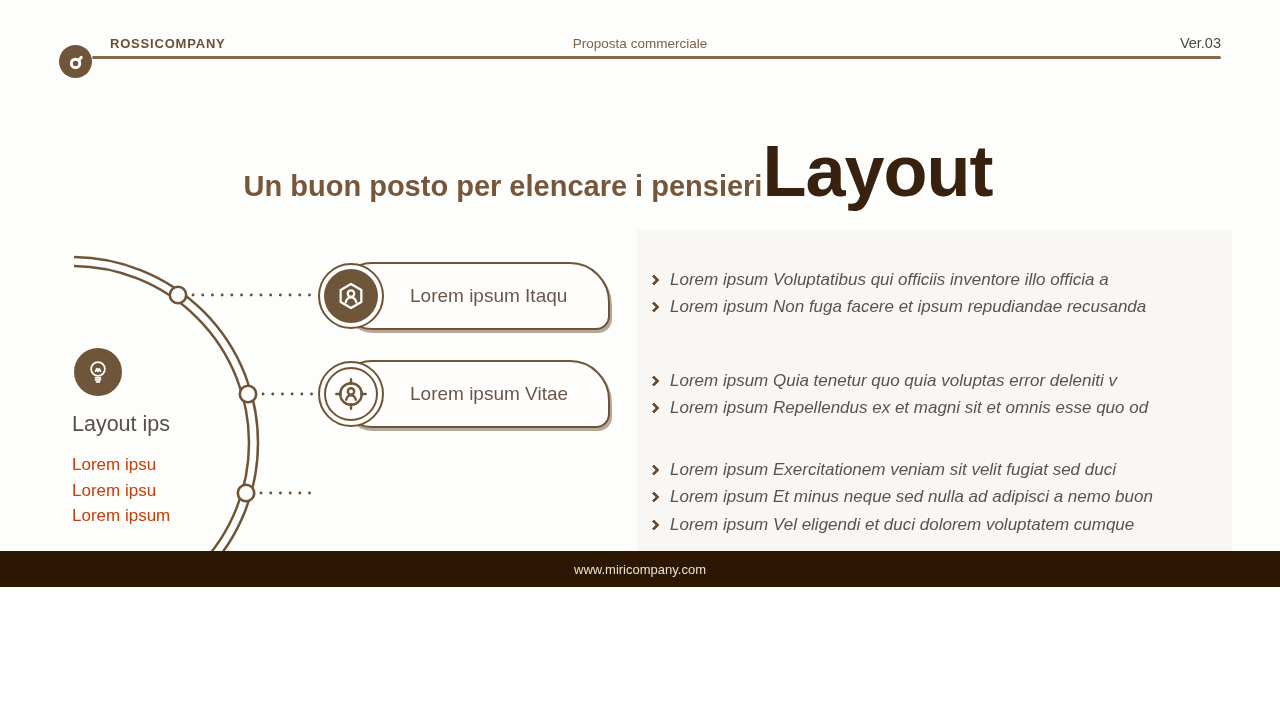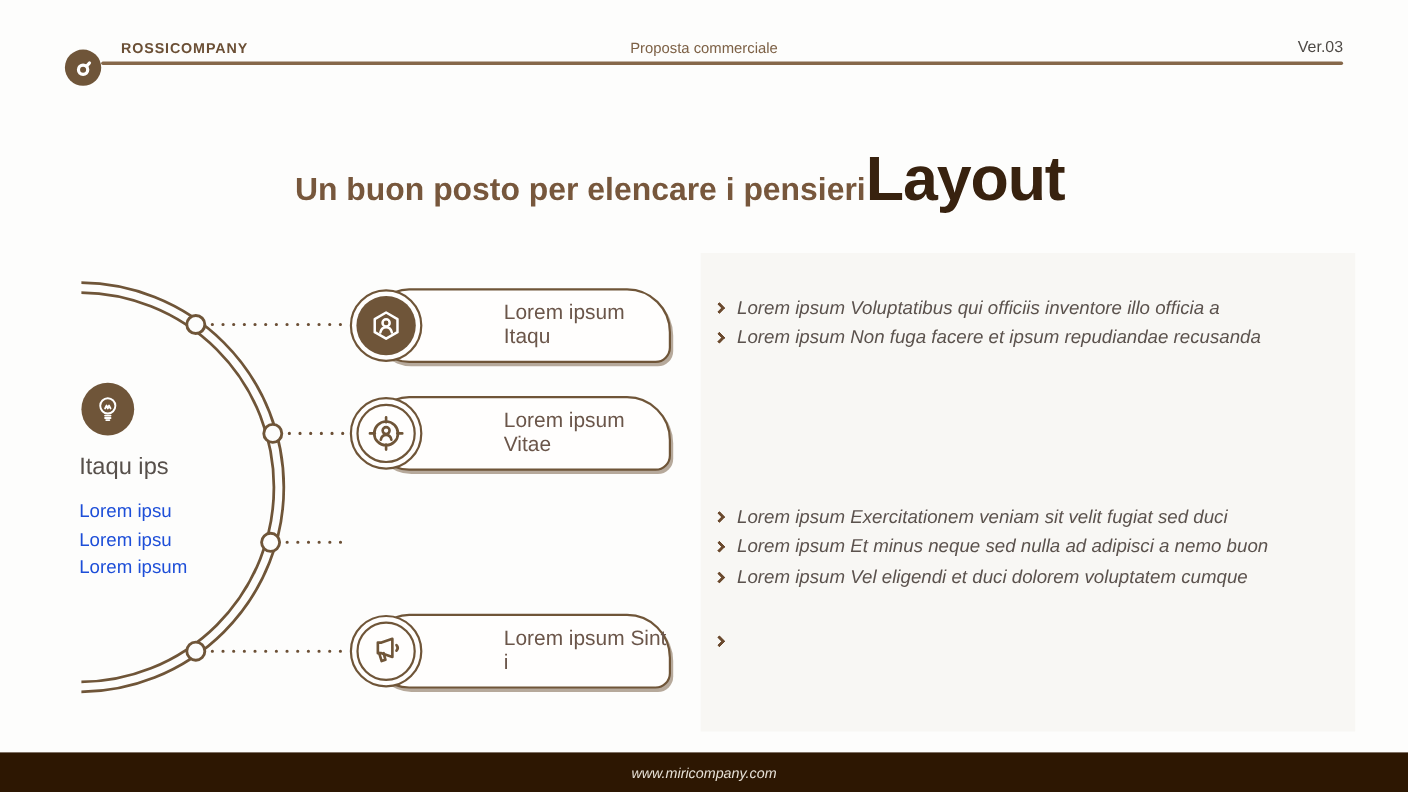--- a/index.html
+++ b/index.html
@@ -1,61 +1,61 @@
 <!DOCTYPE html>
 <html><head>
 <meta charset="utf-8">
 <style>
   * { margin: 0; padding: 0; box-sizing: border-box; }
   html, body { width: 1280px; height: 720px; }
   body { font-family: "Liberation Sans", sans-serif; background: #ffffff; }
-  .slide { position: relative; width: 1280px; height: 720px; background: #fdfdfc; overflow: hidden; }
+  .slide { position: relative; width: 1280px; height: 587px; background: #fdfdfc; overflow: hidden; }
 
   
   .hdr-line { position: absolute; left: 92px; top: 56px; width: 1129px; height: 3px; background: #86684a; border-radius: 2px; }
   .logo { position: absolute; left: 59px; top: 45px; width: 33px; height: 33px; border-radius: 50%; background: #6f5539; display: flex; align-items: center; justify-content: center; }
   .company { position: absolute; left: 110px; top: 36px; font-size: 13px; font-weight: 700; letter-spacing: 0.8px; color: #6b4f35; }
   .hdr-center { position: absolute; left: 0; right: 0; top: 36px; text-align: center; font-size: 13.5px; color: #7d6146; }
   .hdr-ver { position: absolute; right: 59px; top: 35px; font-size: 14.5px; color: #4e4a46; }
 
   
   .title-row { position: absolute; left: 0; right: 44px; top: 130px; display: flex; justify-content: center; align-items: baseline; }
   .title-sub { font-size: 29px; font-weight: 700; color: #77573c; }
-  .title-main { font-size: 57px; font-weight: 800; color: #38220f; letter-spacing: -1px; }
+  .title-main { font-size: 72px; font-weight: 800; color: #38220f; letter-spacing: -1px; }
 
   
   .right-panel { position: absolute; left: 637px; top: 230px; width: 595px; height: 435px; background: #f8f7f4; }
 
   
   .diagram-svg { position: absolute; left: 0; top: 0; width: 1280px; height: 720px; pointer-events: none; }
 
   
   .hub-circle { position: absolute; left: 74px; top: 348px; width: 48px; height: 48px; border-radius: 50%; background: #6f5539; display: flex; align-items: center; justify-content: center; }
   .hub-label { position: absolute; left: 72px; top: 412px; font-size: 21.5px; color: #57504b; }
-  .hub-lines { position: absolute; left: 72px; top: 452px; font-size: 17px; line-height: 25.7px; color: #1d4ed8; }
+  .hub-lines { position: absolute; left: 72px; top: 452px; font-size: 17px; line-height: 25.7px; color: #c2410c; }
 
   
   .pill { position: absolute; left: 318px; width: 292px; height: 68px; }
   .pill-body { position: absolute; left: 20px; right: 0; top: 0; bottom: 0; background: #fffefd;
     border: 2.5px solid #6f5538; border-radius: 34px 40px 14px 34px;
     box-shadow: 2px 3px 0 0 rgba(111,86,57,0.5); }
-  .pill-label { position: absolute; left: 92px; top: 0; bottom: 0; display: flex; align-items: center; font-size: 19px; color: #6b564a; margin-left: 48px; }
+  .pill-label { position: absolute; left: 92px; top: 0; bottom: 0; display: flex; align-items: center; font-size: 19px; color: #6b564a; }
   .pill-ring { position: absolute; left: 0; top: 1px; width: 66px; height: 66px; border-radius: 50%; border: 2.5px solid #6f5538; background: #fffefd; display: flex; align-items: center; justify-content: center; }
   .pill-disc { width: 54px; height: 54px; border-radius: 50%; display: flex; align-items: center; justify-content: center; }
   .pill-disc.filled { background: #6f5539; }
   .pill-disc.outline { background: #fffefd; border: 2.5px solid #6f5538; }
 
   
   .bullet-group { position: absolute; left: 648px; width: 575px; }
   .bullet-item { display: flex; align-items: center; height: 27.6px; font-style: italic; }
   .chev { width: 8px; height: 8px; border-right: 3px solid #6b4a2e; border-bottom: 3px solid #6b4a2e; transform: rotate(-45deg); border-radius: 1px; margin: 0 12px 0 2px; flex: none; }
   .bullet-text { font-size: 17px; color: #5b524d; white-space: nowrap; }
 
   
-  .footer { position: absolute; left: 0; right: 0; bottom: 0; height: 36px; background: #2d1702; display: flex; align-items: center; justify-content: center; font-style: italic; }
+  .footer { position: absolute; left: 0; right: 0; bottom: 0; height: 36px; background: #2d1702; display: flex; align-items: center; justify-content: center; }
   .footer-url { font-size: 13px; color: #e6e0d6; }
 </style>
 </head>
 <body>
 
 <div class="slide">
 
   <div class="hdr-line"></div>
   <div class="logo">
     <svg width="22" height="22" viewBox="0 0 24 24" fill="none" stroke="#ffffff" stroke-width="3.2" stroke-linecap="round">
@@ -98,21 +98,21 @@
     </g>
   </svg>
 
   <div class="hub-circle">
     <svg width="28" height="28" viewBox="0 0 24 24" fill="none" stroke="#ffffff" stroke-width="1.5" stroke-linecap="round" stroke-linejoin="round">
       <circle cx="12" cy="9.4" r="5.9"></circle>
       <path d="M9.9 11.4 L11 9.2 L12 11.4 L13 9.2 L14.1 11.4"></path>
       <path d="M9.9 17 h4.2 M9.9 18.8 h4.2 M10.8 20.5 h2.4"></path>
     </svg>
   </div>
-  <div class="hub-label">Itaqu ips</div>
+  <div class="hub-label">Layout ips</div>
   <div class="hub-lines">
     <div>Lorem ipsu</div>
     <div>Lorem ipsu</div>
     <div>Lorem ipsum</div>
   </div>
 
   <div class="pill" style="top:262px">
     <div class="pill-body"></div>
     <div class="pill-label">Lorem ipsum Itaqu</div>
     <div class="pill-ring">
@@ -160,20 +160,30 @@
     <div class="bullet-item">
         <span class="chev"></span>
         <span class="bullet-text">Lorem ipsum Voluptatibus qui officiis inventore illo officia a</span>
       </div>
     <div class="bullet-item">
         <span class="chev"></span>
         <span class="bullet-text">Lorem ipsum Non fuga facere et ipsum repudiandae recusanda</span>
       </div>
   </div>
 
+  <div class="bullet-group" style="top:367px">
+    <div class="bullet-item">
+        <span class="chev"></span>
+        <span class="bullet-text">Lorem ipsum Quia tenetur quo quia voluptas error deleniti v</span>
+      </div>
+    <div class="bullet-item">
+        <span class="chev"></span>
+        <span class="bullet-text">Lorem ipsum Repellendus ex et magni sit et omnis esse quo od</span>
+      </div>
+  </div>
 
   <div class="bullet-group" style="top:456px">
     <div class="bullet-item">
         <span class="chev"></span>
         <span class="bullet-text">Lorem ipsum Exercitationem veniam sit velit fugiat sed duci</span>
       </div>
     <div class="bullet-item">
         <span class="chev"></span>
         <span class="bullet-text">Lorem ipsum Et minus neque sed nulla ad adipisci a nemo buon</span>
       </div>

